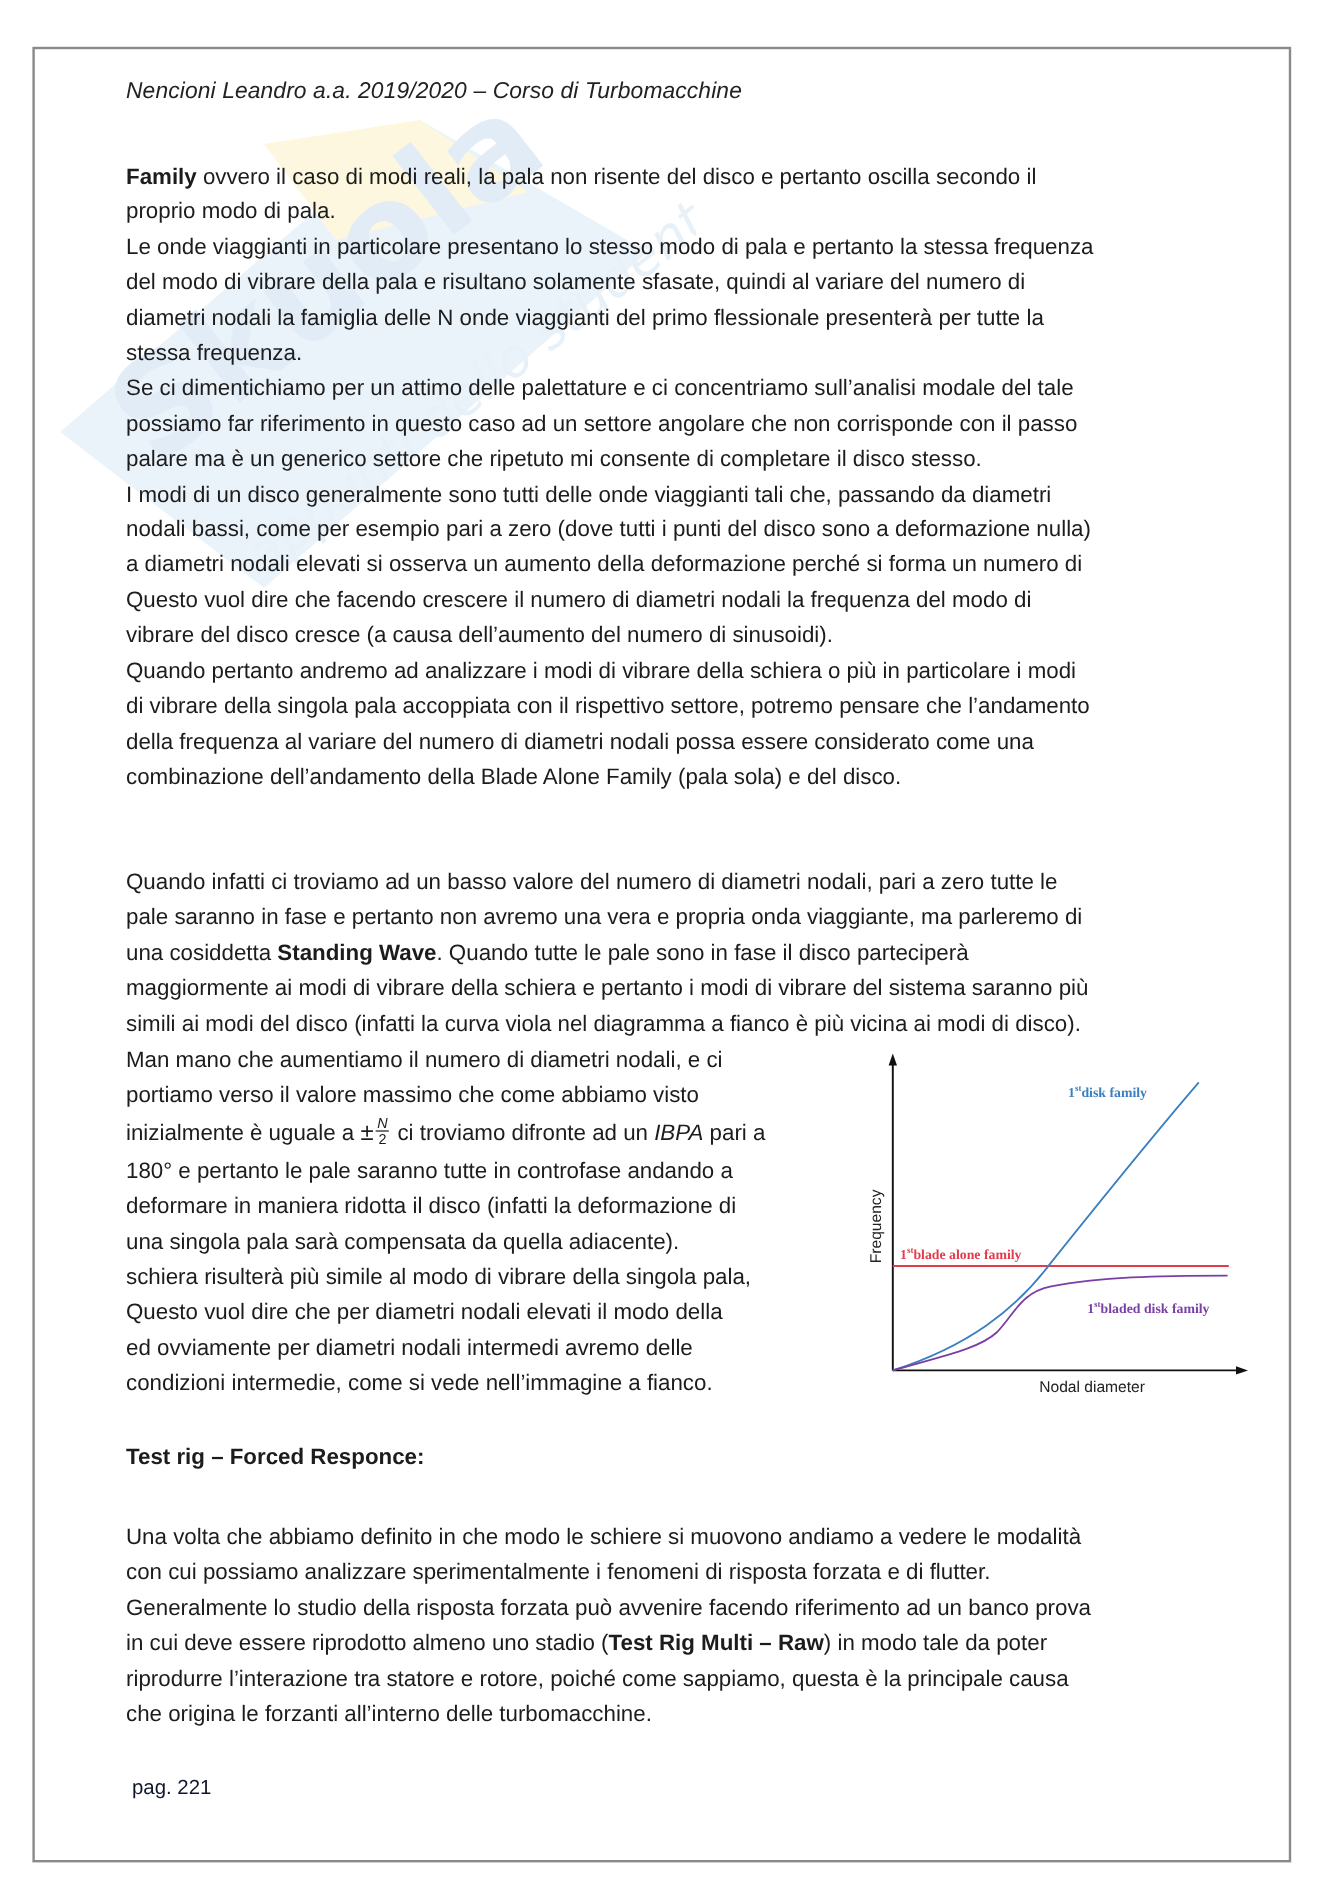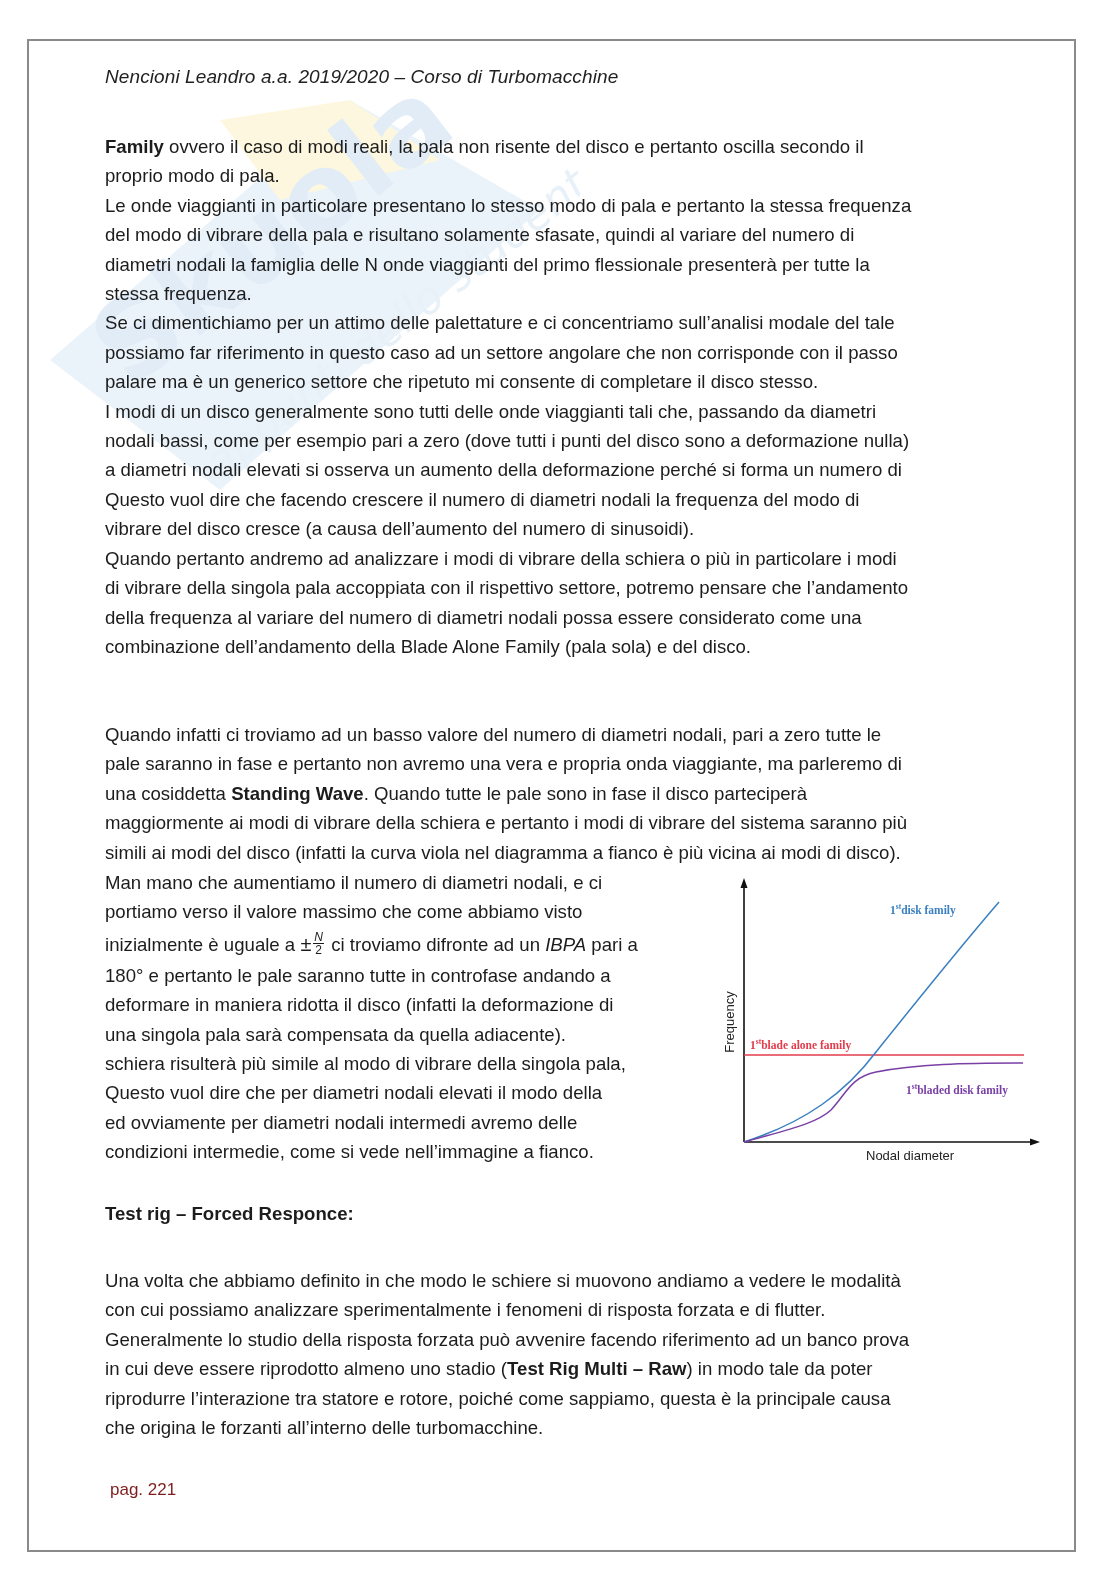--- a/index.html
+++ b/index.html
@@ -10,21 +10,21 @@
   .text-block { position: absolute; left: 105px; font-size: 18.6px; line-height: 29.4px; color: #1c1c1c; }
   .text-block p { margin: 0; }
   .b-i { font-weight: bold; }
   .i { font-style: italic; }
   .frac { display: inline-block; vertical-align: middle; text-align: center; font-size: 12px; line-height: 12px; font-style: italic; margin: 0 2px; position: relative; top: -2px; }
   .frac .num { display: block; border-bottom: 1px solid #1c1c1c; padding: 0 1px; }
   .frac .den { display: block; font-style: normal; }
   .pm { font-size: 20px; }
   .figure { position: absolute; left: 716px; top: 872px; width: 330px; height: 295px; }
   .section-title { position: absolute; left: 105px; top: 1203px; font-size: 18.6px; font-weight: bold; color: #1c1c1c; }
-  .page-num { position: absolute; left: 110px; top: 1480px; font-size: 17px; color: #7f1d1d; }
+  .page-num { position: absolute; left: 110px; top: 1480px; font-size: 17px; color: #0f172a; }
 </style>
 </head>
 <body>
 
 <div class="page-frame"></div>
 
 <svg class="watermark" viewBox="0 0 560 460">
   <polygon points="30,300 330,40 520,150 200,430" fill="#dbeaf7"></polygon>
   <polygon points="200,60 330,40 420,100 260,140" fill="#fbf2c4"></polygon>
   <text x="110" y="330" font-size="110" font-weight="bold" fill="#c9def2" transform="rotate(-38 110 330)" font-family="DejaVu Sans, sans-serif">Skuola</text>

